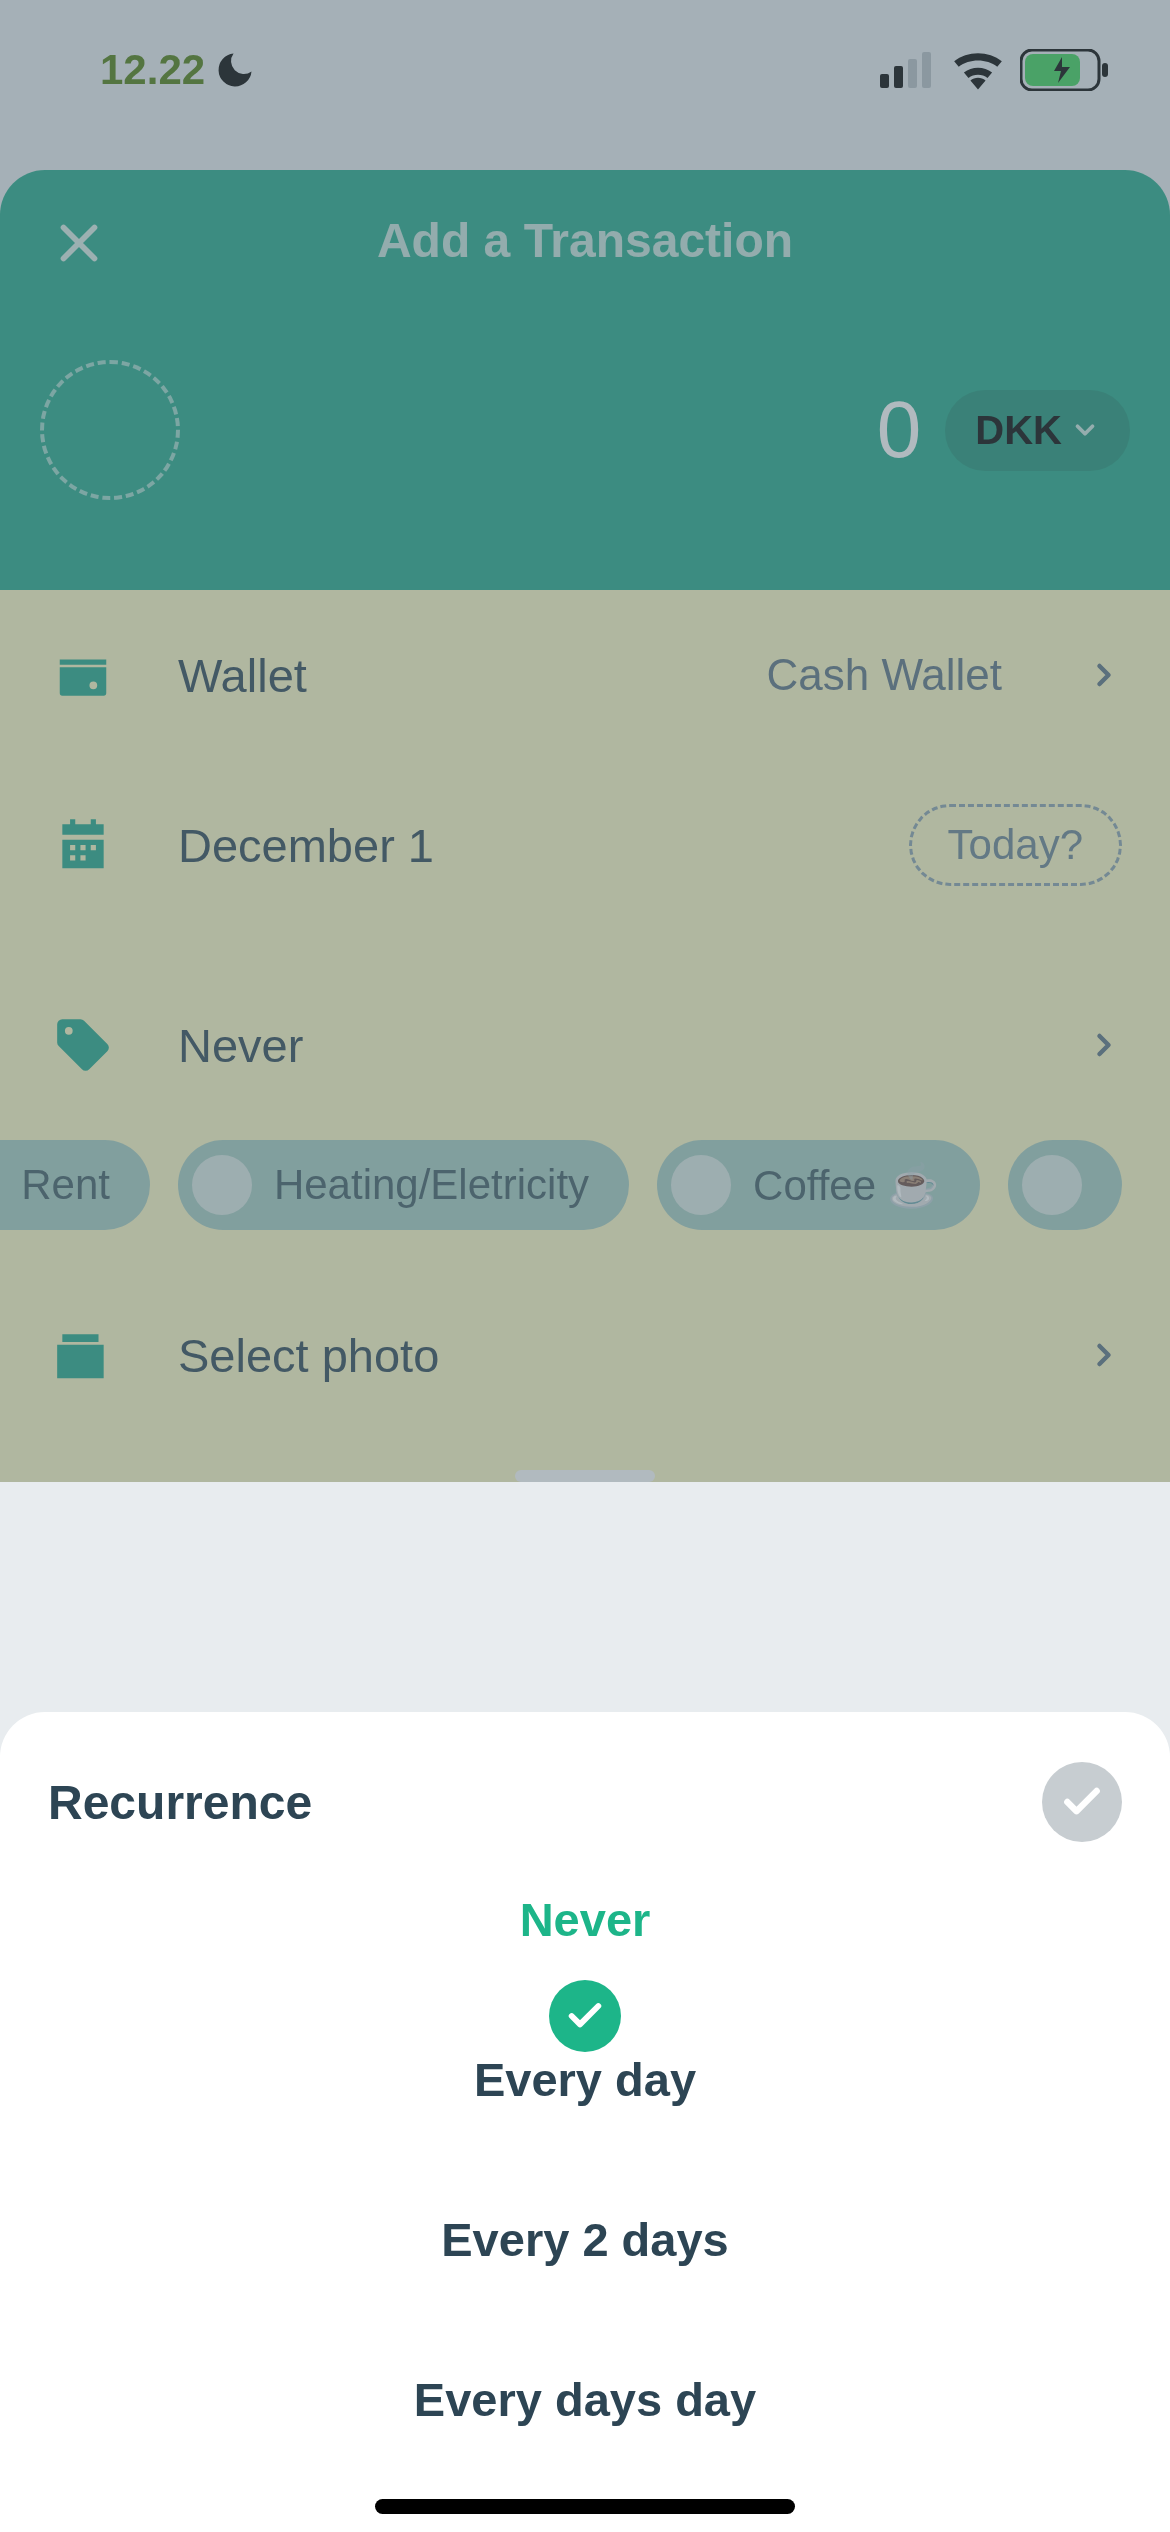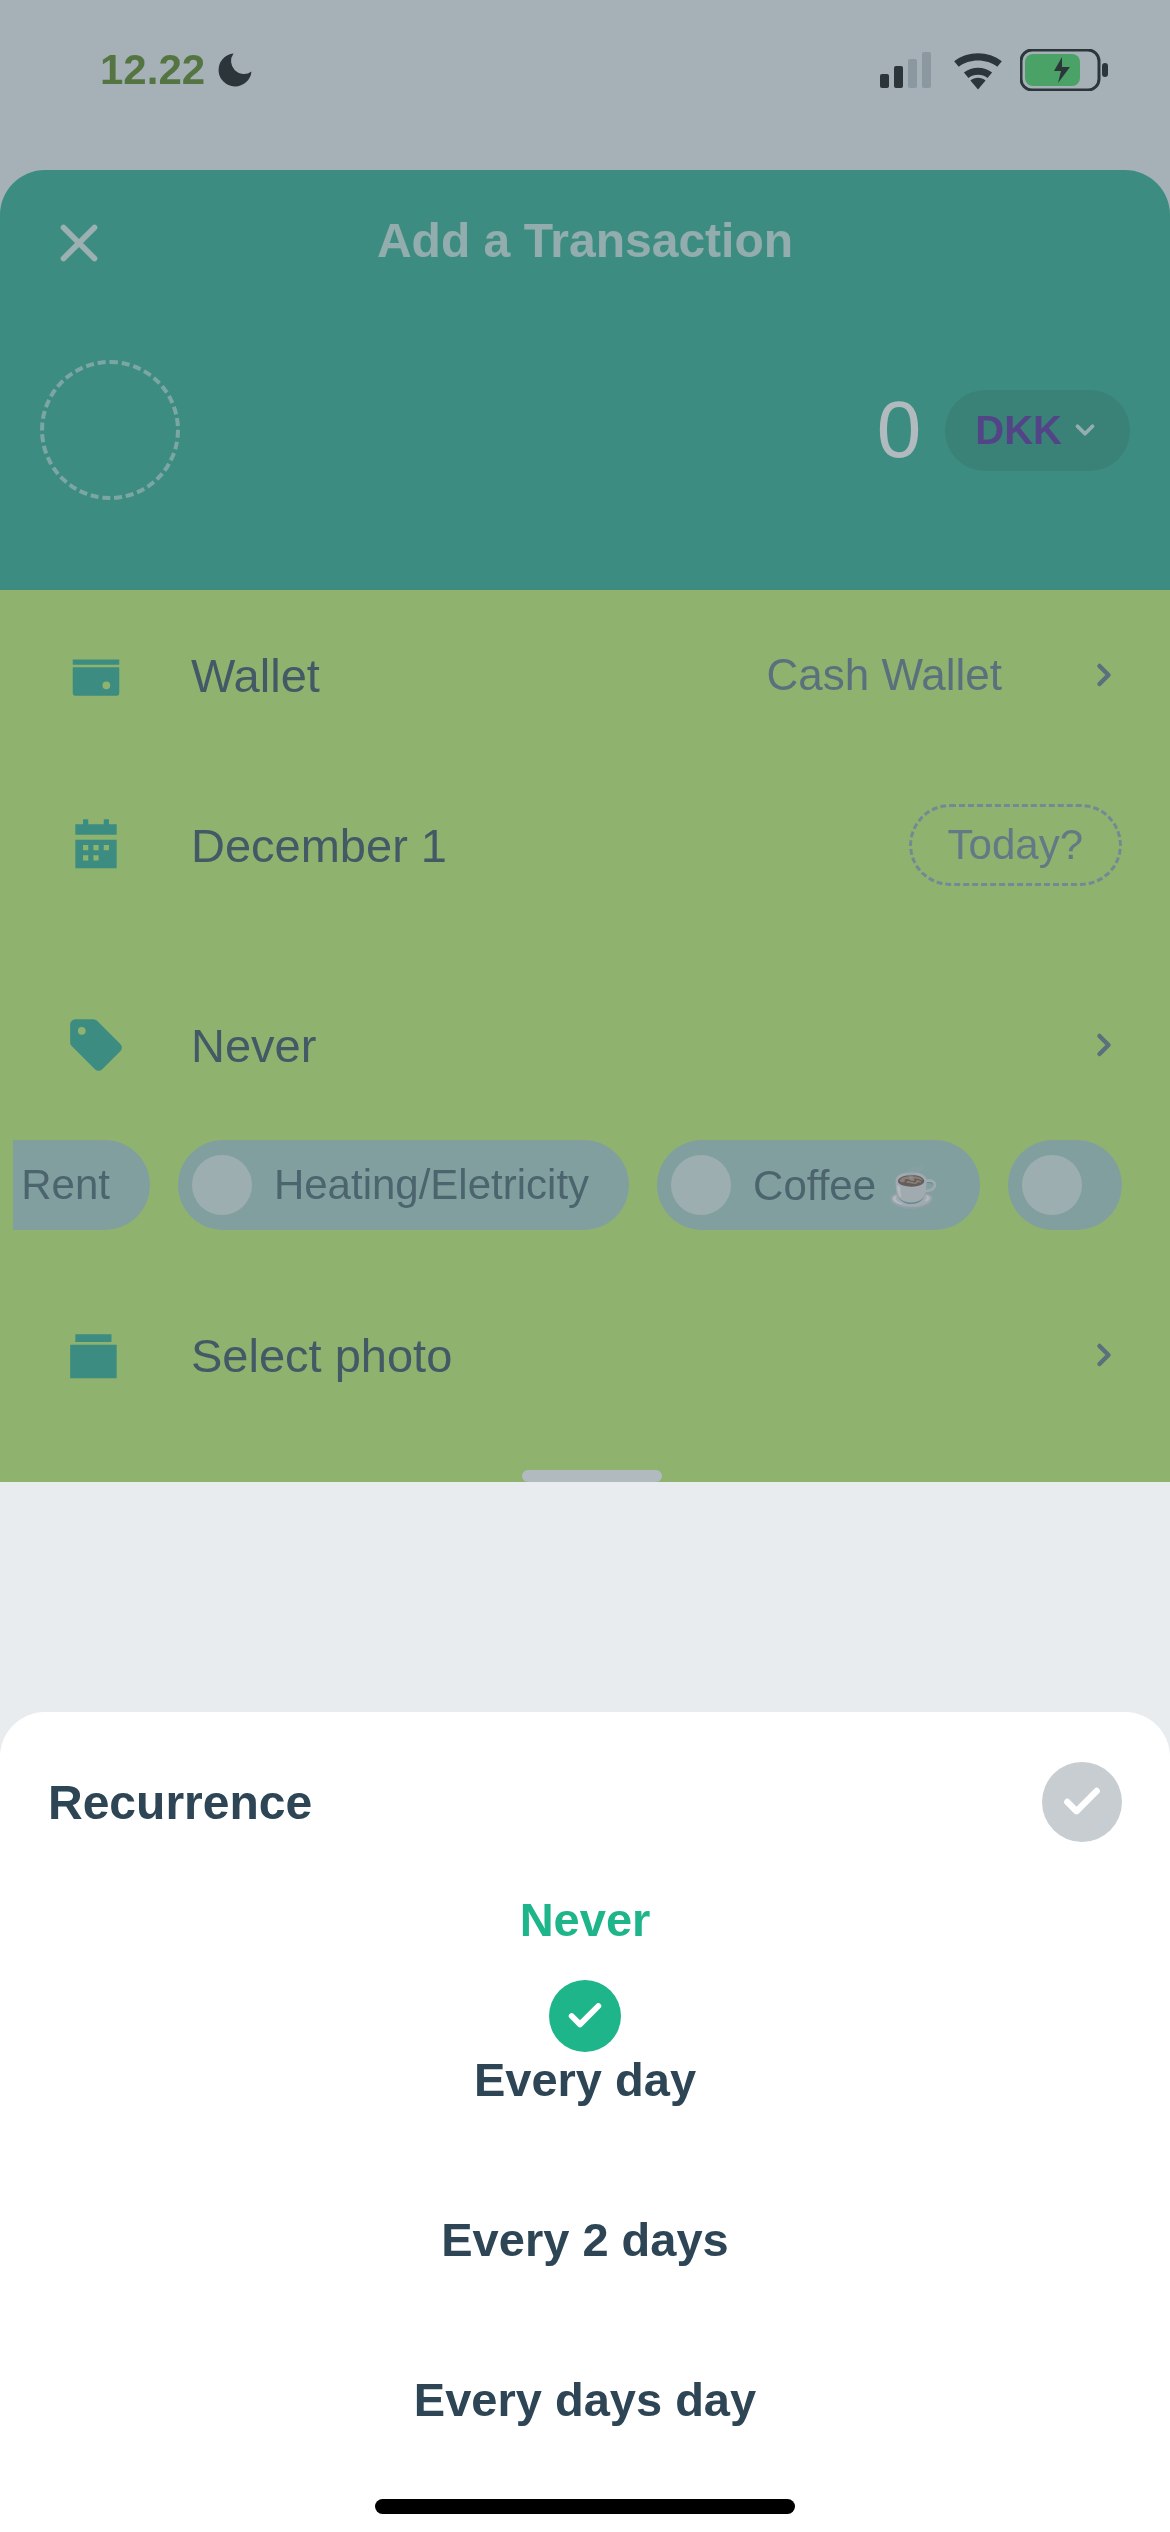--- a/index.html
+++ b/index.html
@@ -12,24 +12,24 @@
   
   
   .header-card { margin: 30px 0 0 0; background: #1fa888; border-radius: 45px 45px 0 0; padding: 0; }
   .header-top { display: flex; align-items: center; justify-content: center; position: relative; height: 140px; }
   .close-icon { position: absolute; left: 48px; top: 42px; }
   .header-title { color: #c5e5dc; font-size: 48px; font-weight: 600; }
   .header-amount-row { display: flex; align-items: center; justify-content: space-between; padding: 50px 40px 90px 40px; }
   .category-placeholder { width: 140px; height: 140px; border: 4px dashed rgba(255,255,255,0.55); border-radius: 50%; }
   .amount-right { display: flex; align-items: center; gap: 24px; }
   .amount-value { color: #fff; font-size: 80px; font-weight: 400; }
-  .currency-pill { background: rgba(0,0,0,0.12); border-radius: 40px; padding: 18px 30px; display: flex; align-items: center; gap: 8px; color: #4c1d95; font-size: 40px; font-weight: 600; text-align: center; }
-  
-  
-  .form-list { background: #bef264; padding-left: 13px; }
+  .currency-pill { background: rgba(0,0,0,0.12); border-radius: 40px; padding: 18px 30px; display: flex; align-items: center; gap: 8px; color: #000000; font-size: 40px; font-weight: 600; text-align: center; }
+  
+  
+  .form-list { background: #fef9c3; }
   .form-row { display: flex; align-items: center; padding: 0 48px; min-height: 170px; gap: 60px; }
   .form-icon { width: 70px; display: flex; justify-content: center; flex-shrink: 0; }
   .form-label { font-size: 47px; font-weight: 500; color: #2d4554; flex: 1; }
   .form-value { font-size: 44px; font-weight: 400; color: #5a7180; margin-right: 24px; }
   .chevron { flex-shrink: 0; }
   .today-pill { border: 3px dashed #8aa2ad; border-radius: 50px; padding: 14px 36px; color: #6a8390; font-size: 42px; font-weight: 500; }
   
   
   .chips-row { display: flex; gap: 28px; padding: 10px 48px 40px 60px; overflow: hidden; justify-content: flex-end; }
   .chip { background: #a4ccc0; border-radius: 50px; display: flex; align-items: center; gap: 22px; padding: 12px 40px 12px 14px; flex-shrink: 0; height: 90px; }

